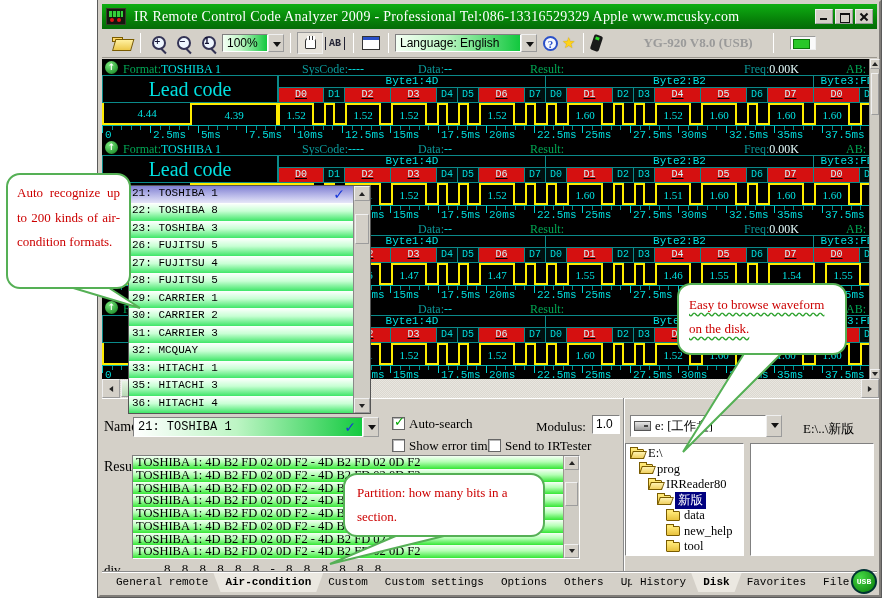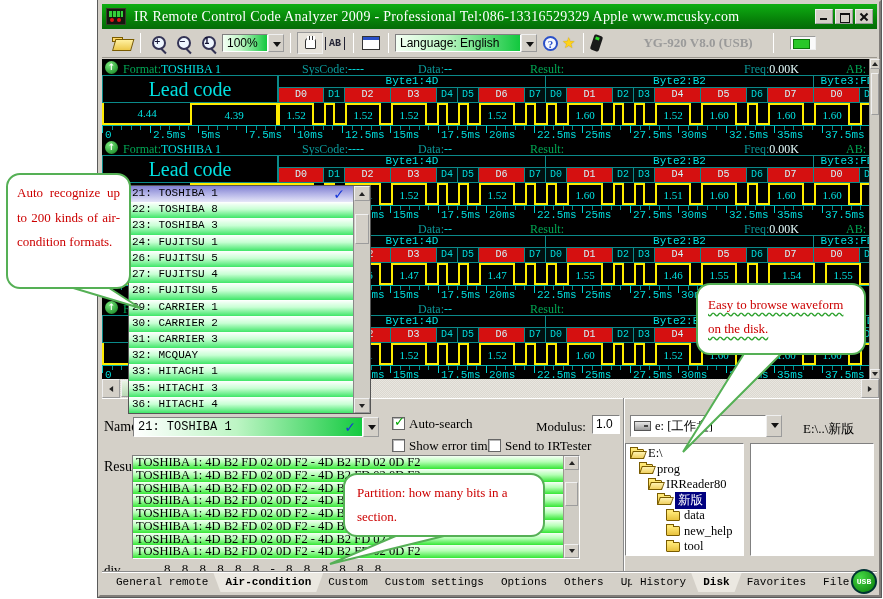--- a/index.html
+++ b/index.html
@@ -60,21 +60,21 @@
   
   .wavearea{position:absolute;left:2px;top:57px;width:767px;height:320px;background:#000;overflow:hidden;}
   .wrow{position:relative;height:80px;overflow:hidden;}
   .wr-head{position:relative;height:16px;}
   .wr-head span.hpos{position:absolute;top:3px;white-space:nowrap;font:12px "Liberation Serif",serif;}
   .wr-up{position:absolute;left:3px;top:2px;width:13px;height:13px;border-radius:50%;
          background:radial-gradient(circle at 35% 30%,#7be87b,#0a7a1a);color:#fff;
          font:bold 9px/13px "DejaVu Sans",sans-serif;text-align:center;}
   .hl{color:#00a855;font-style:normal;} .ht{color:#0a9a9a;font-style:normal;}
   .hv{color:#00e0e0;font-style:normal;} .hvb{color:#e6ffff;font-style:normal;}
-  .wr-cells{display:flex;height:28px;}
+  .wr-cells{display:flex;height:28px;text-decoration:underline;}
   .leadbox{width:176px;height:28px;flex-shrink:0;border:1px solid #0a8a8a;color:#00e0e0;
            font:20px "Liberation Serif",serif;display:flex;align-items:center;justify-content:center;}
   .byte{display:flex;flex-direction:column;flex-shrink:0;}
   .blabel{height:13px;border:1px solid #0a8a8a;border-left:none;color:#00e0e0;
           font:11px/11px "Liberation Mono",monospace;text-align:center;overflow:hidden;}
   .bits{display:flex;height:15px;}
   .bit{height:15px;flex-shrink:0;border:1px solid #0a8a8a;border-left:none;border-top:none;
        font:10px/13px "Liberation Mono",monospace;text-align:center;overflow:hidden;}
   .bit.one{background:#d51010;color:#d2f4f8;}
   .bit.zero{background:#001010;color:#00d8d8;}
@@ -781,21 +781,20 @@
         <div class="tab">File</div>
       </div>
     <div class="usbbadge">USB</div>
   </div>
 
   <div class="fmtlist">
     <div class="fmtitems" id="fmtItems">
         <div class="fmtitem sel">21: TOSHIBA 1<span class="bluecheck">✓</span></div>
         <div class="fmtitem">22: TOSHIBA 8</div>
         <div class="fmtitem">23: TOSHIBA 3</div>
-        <div class="fmtitem">24: FUJITSU 1</div>
         <div class="fmtitem">26: FUJITSU 5</div>
         <div class="fmtitem">27: FUJITSU 4</div>
         <div class="fmtitem">28: FUJITSU 5</div>
         <div class="fmtitem">29: CARRIER 1</div>
         <div class="fmtitem">30: CARRIER 2</div>
         <div class="fmtitem">31: CARRIER 3</div>
         <div class="fmtitem">32: MCQUAY</div>
         <div class="fmtitem">33: HITACHI 1</div>
         <div class="fmtitem">35: HITACHI 3</div>
         <div class="fmtitem">36: HITACHI 4</div>
@@ -812,19 +811,19 @@
   </div>
 
   <svg class="tail" style="left:55px;top:278px" width="90" height="34">
     <polygon points="5,6 48,6 85,30" fill="#ffffff" stroke="#55b055" stroke-width="2"></polygon>
   </svg>
   <div class="bubble" style="left:6px;top:173px;width:125px;height:116px;padding:6px 9px;text-align:justify">Auto recognize up to 200 kinds of air-condition formats.</div>
 
   <svg class="tail" style="left:678px;top:348px" width="112" height="110">
     <polygon points="67,4 105,4 5,104" fill="#ffffff" stroke="#55b055" stroke-width="2"></polygon>
   </svg>
-  <div class="bubble b2" style="left:696px;top:283px;width:170px;height:72px;padding:8px 10px;line-height:1.85"><span>Easy to browse waveform on the disk.</span></div>
+  <div class="bubble b2" style="left:677px;top:283px;width:170px;height:72px;padding:8px 10px;line-height:1.85"><span>Easy to browse waveform on the disk.</span></div>
 
   <svg class="tail" style="left:325px;top:530px" width="130" height="40">
     <polygon points="73,5 123,5 5,34" fill="#ffffff" stroke="#55b055" stroke-width="2"></polygon>
   </svg>
   <div class="bubble" style="left:343px;top:473px;width:202px;height:64px;padding:6px 12px;line-height:1.85">Partition: how many bits in a section.</div>
 </div>
 
 </body></html>

